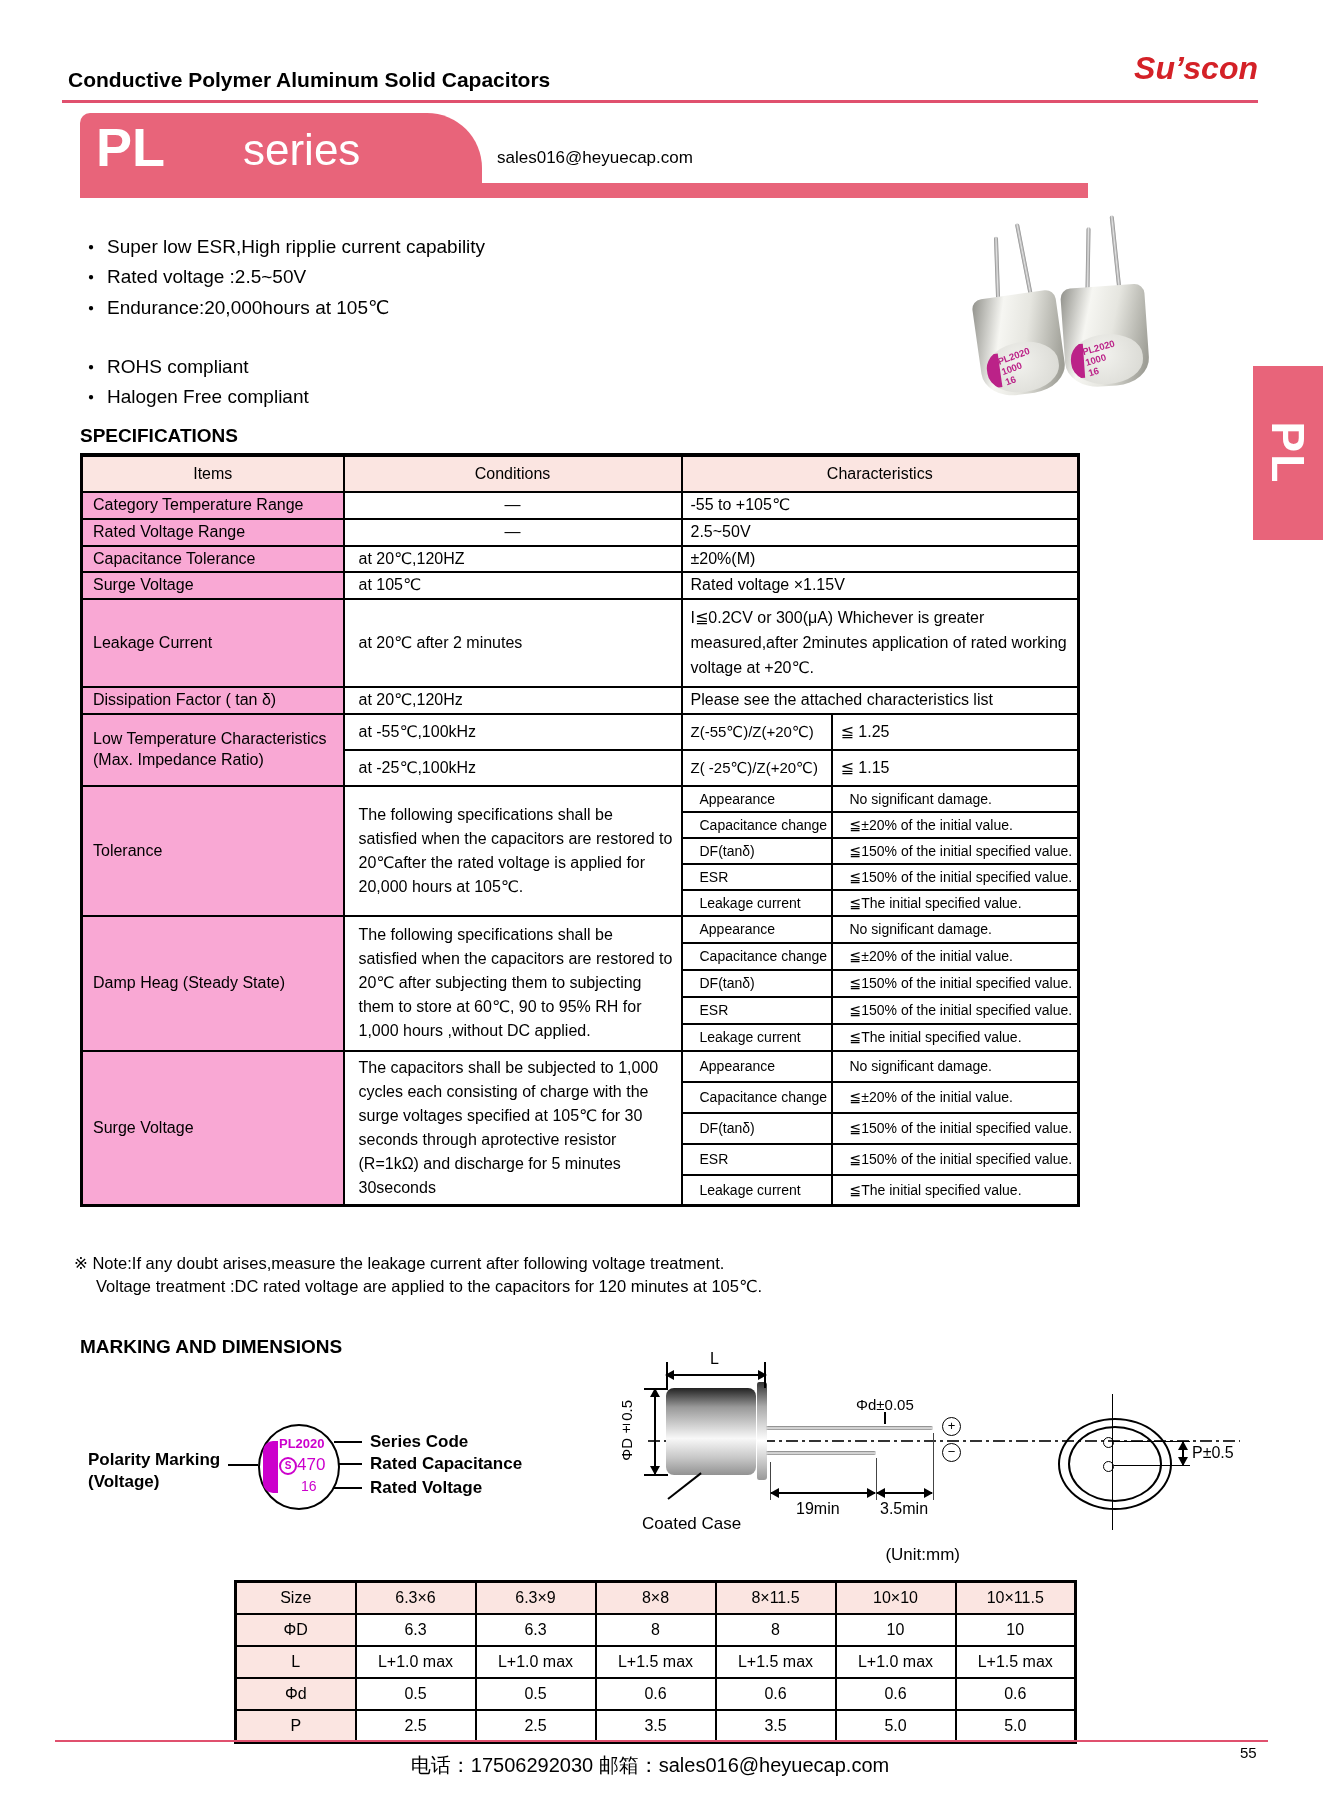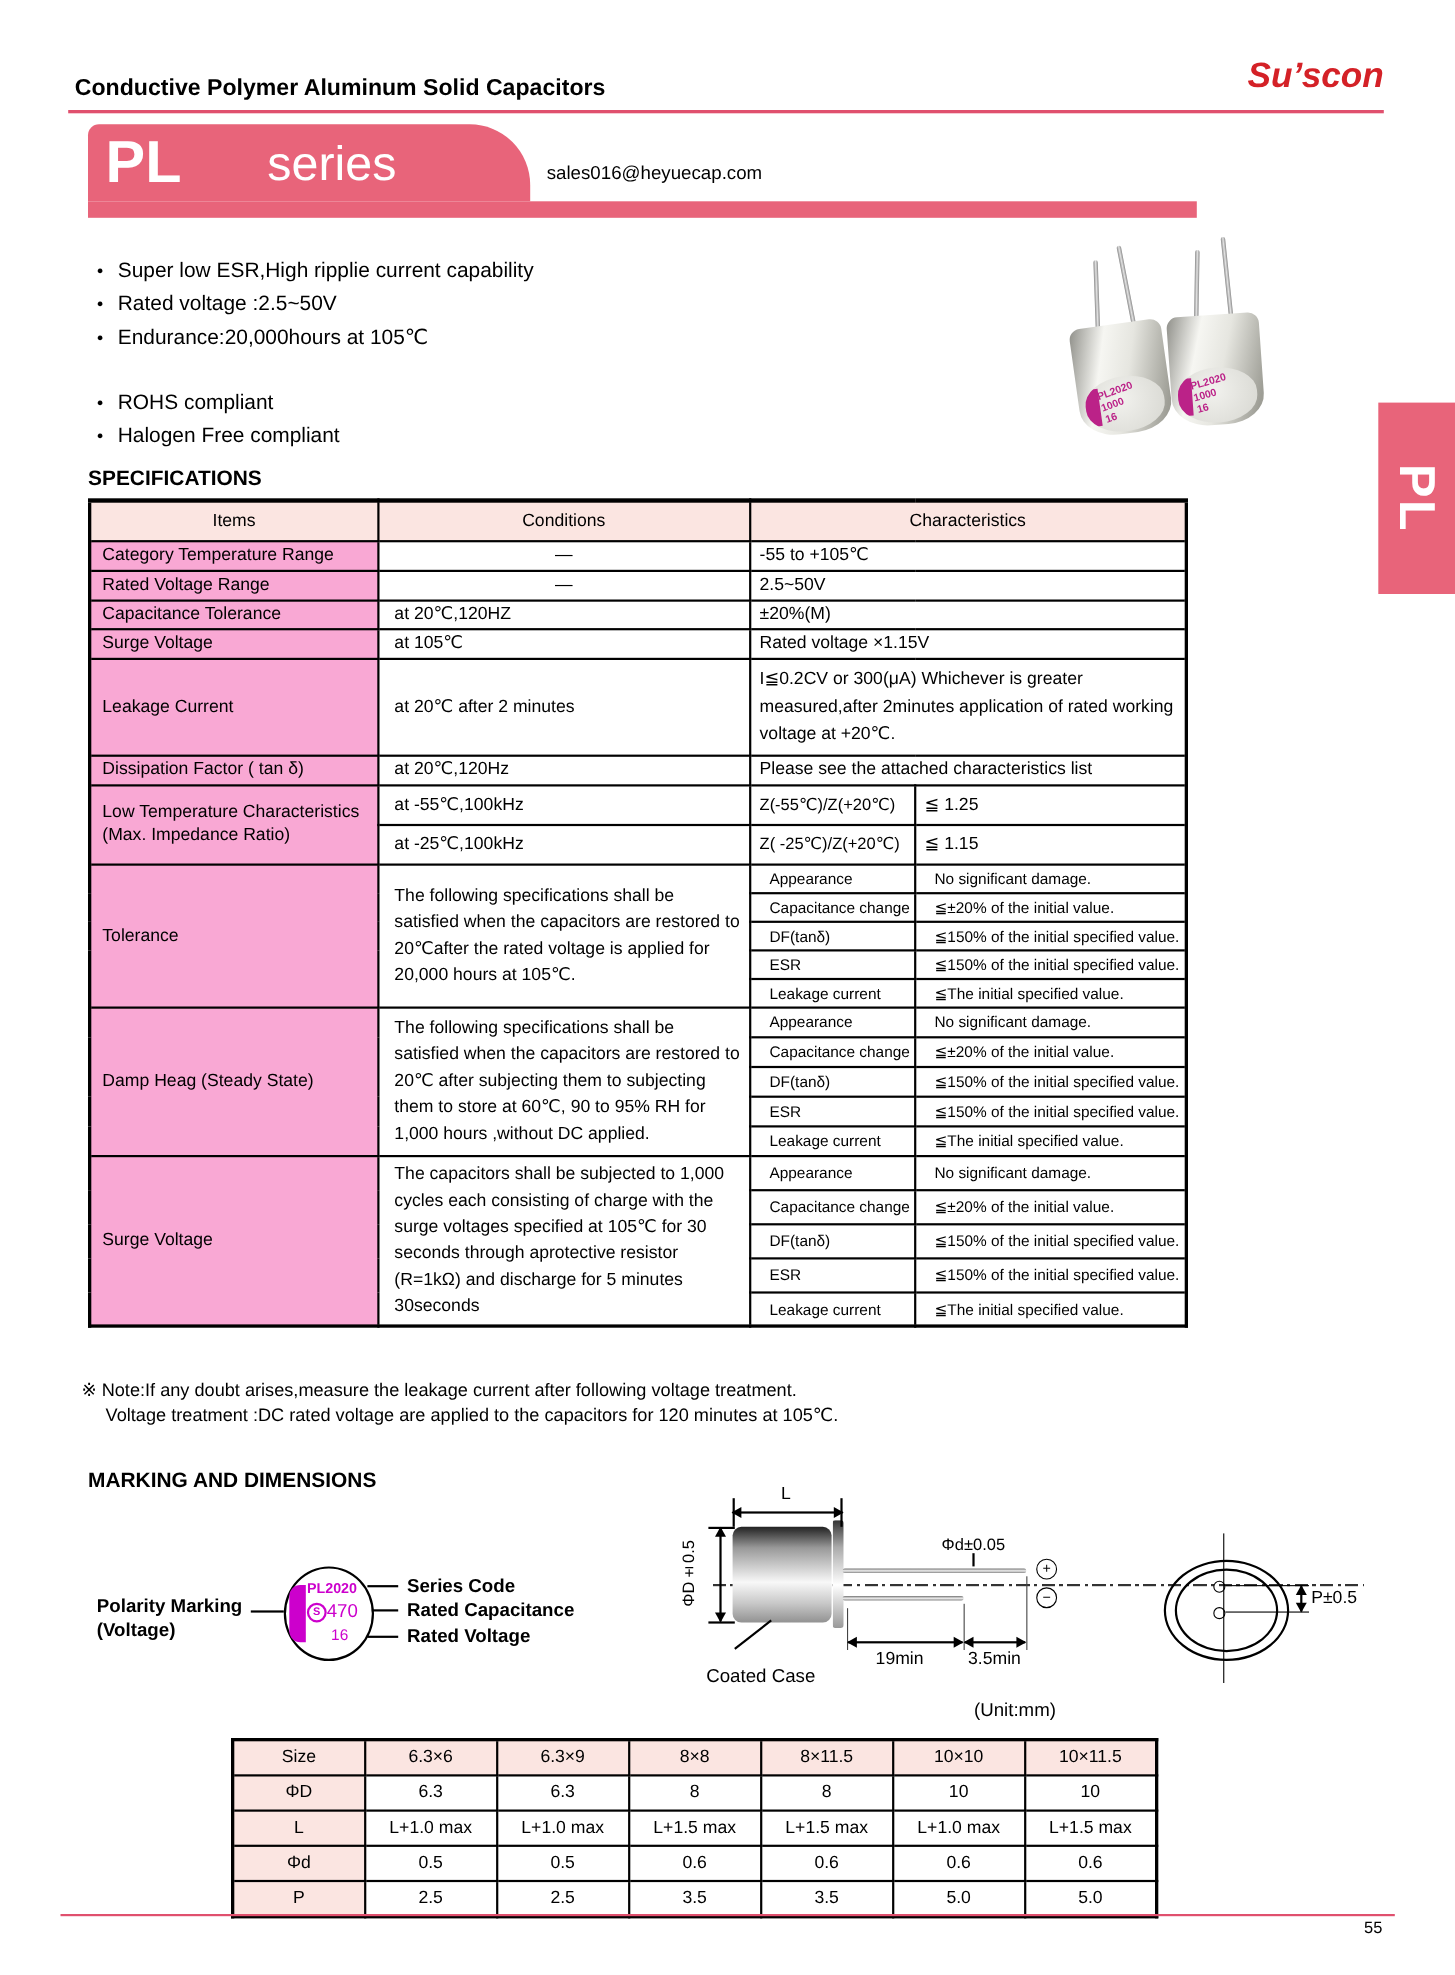--- a/index.html
+++ b/index.html
@@ -16,21 +16,21 @@
   
   table.spec{border-collapse:collapse;table-layout:fixed;width:997px;border:3px solid #000;border-top:4px solid #000;}
   table.spec td{border:2px solid #000;font-size:16px;padding:2px 8px;vertical-align:middle;line-height:1.3;}
   table.spec td.pink{background:#f9a8d4;padding-left:10px;}
   table.spec td.cond{padding-left:14px;}
   table.spec td.sub{font-size:14px;white-space:nowrap;overflow:hidden;padding:1px 17px;}
   table.spec td.ratio{font-size:15px;white-space:nowrap;}
   table.spec tr.hrow td{text-align:center;height:30px;background:#fbe5e1;}
   table.spec td.testcond{line-height:1.5;vertical-align:middle;}
   
-  table.dim{border-collapse:collapse;table-layout:fixed;width:840px;border:3px solid #000;}
+  table.dim{border-collapse:collapse;table-layout:fixed;width:840px;border:3px solid #000;margin-left:24px;}
   table.dim td{border:2px solid #000;font-size:16px;height:28px;text-align:center;vertical-align:middle;}
   table.dim td.pink{background:#fbe5e1;}
   
   .feat{font-size:19px;}
   .feat::before{content:"●";font-size:10px;margin-right:13px;vertical-align:3px;}
   
   .side-tab{background:#e8647a;}
   .side-tab span{display:block;transform:rotate(90deg);font-size:46px;font-weight:bold;color:#fff;letter-spacing:2px;}
   
   .harrow{height:2px;background:#000;}
@@ -368,15 +368,16 @@
       <td>2.5</td>
       <td>3.5</td>
       <td>3.5</td>
       <td>5.0</td>
       <td>5.0</td>
     </tr>
   </tbody>
     </table>
 
   <div class="abs rule" style="left:55px;top:1740px;width:1213px;height:2px;"></div>
+  <div class="abs" style="left:330px;top:1752px;width:640px;text-align:center;font-size:20px;">电话：17506292030  邮箱：sales016@heyuecap.com</div>
   <div class="abs" style="left:1240px;top:1744px;font-size:15px;">55</div>
 
 </div>
 
 </body></html>

